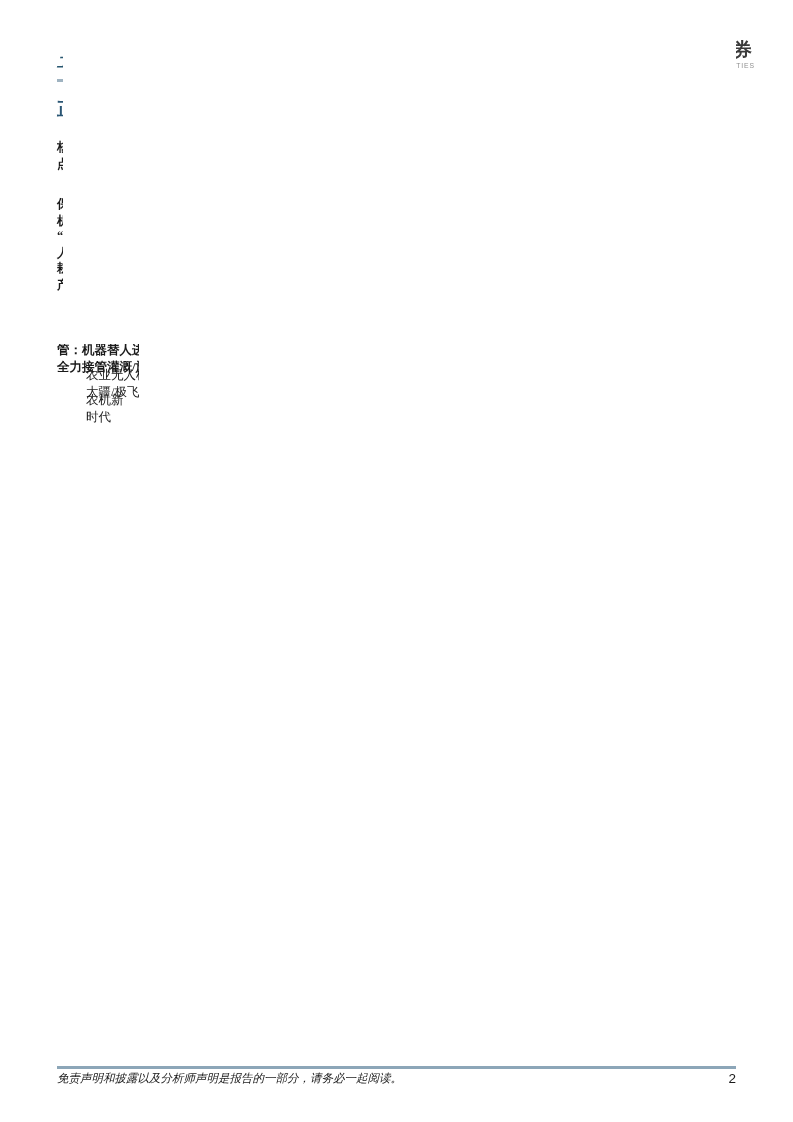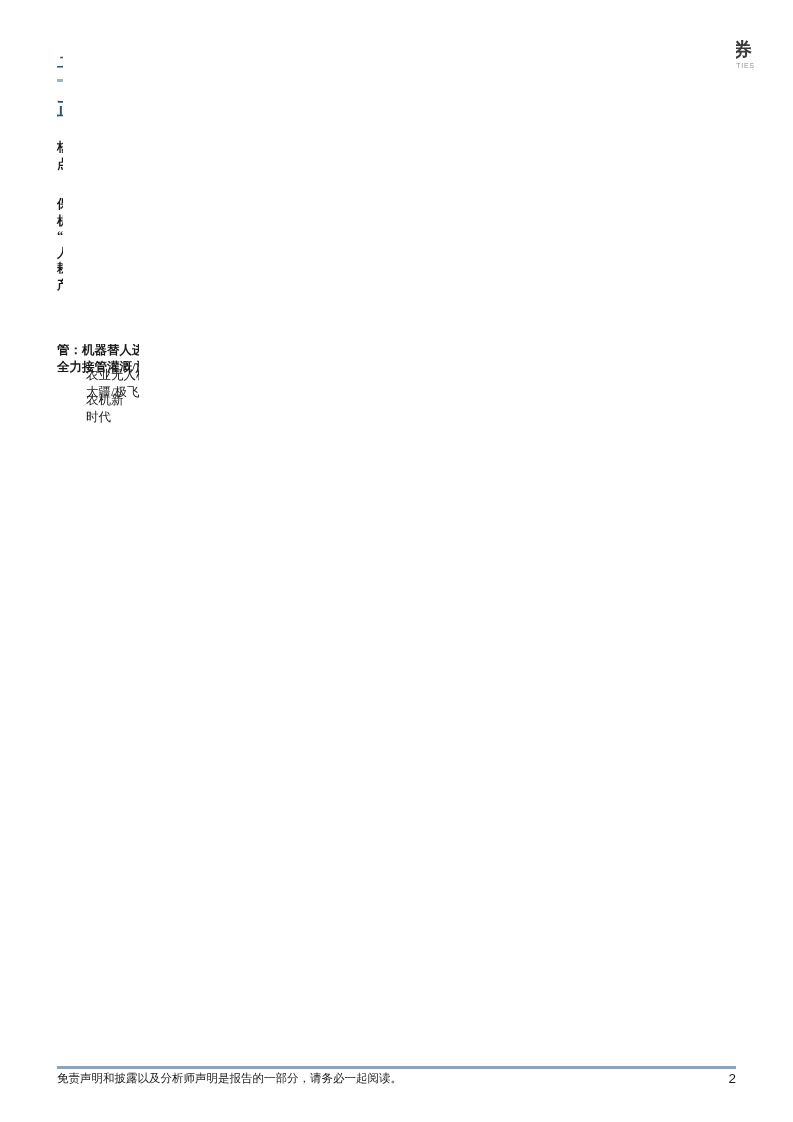--- a/index.html
+++ b/index.html
@@ -50,21 +50,21 @@
   }
   
   .ftr-rule{
     position:absolute;left:57px;top:1066px;width:679px;height:3px;
     background:#8ca6b8;
   }
   .ftr-row{
     position:absolute;left:57px;top:1071px;width:679px;
     display:flex;justify-content:space-between;align-items:flex-start;
   }
-  .ftr-disclaimer{font-size:11.5px;color:#1a1a1a;}
+  .ftr-disclaimer{font-size:11.5px;font-style:italic;color:#1a1a1a;}
   .ftr-page{font-size:13.5px;color:#1a1a1a;font-family:"Liberation Sans",sans-serif;}
 </style>
 </head>
 <body>
 
 <div class="page">
 
   <div class="hdr-category">工业</div>
 
   <svg class="hdr-art" width="250" height="55" viewBox="0 0 250 55" aria-hidden="true">

